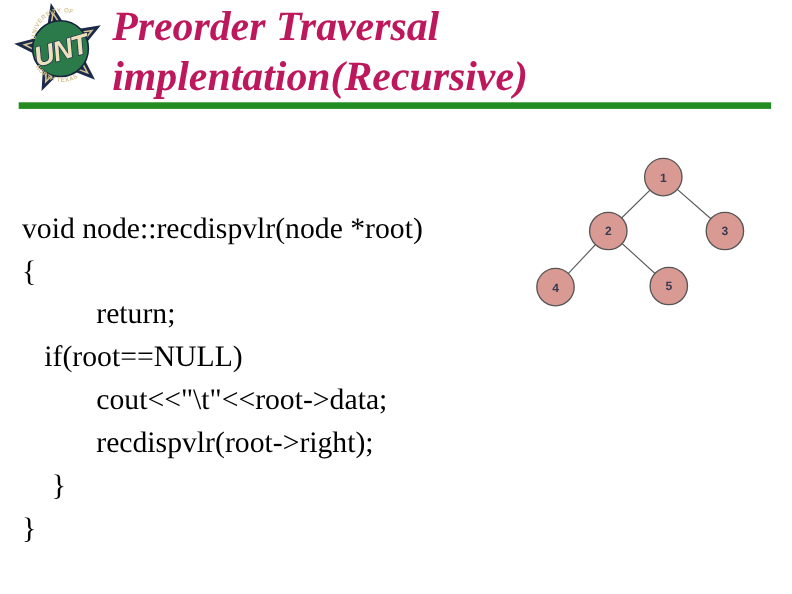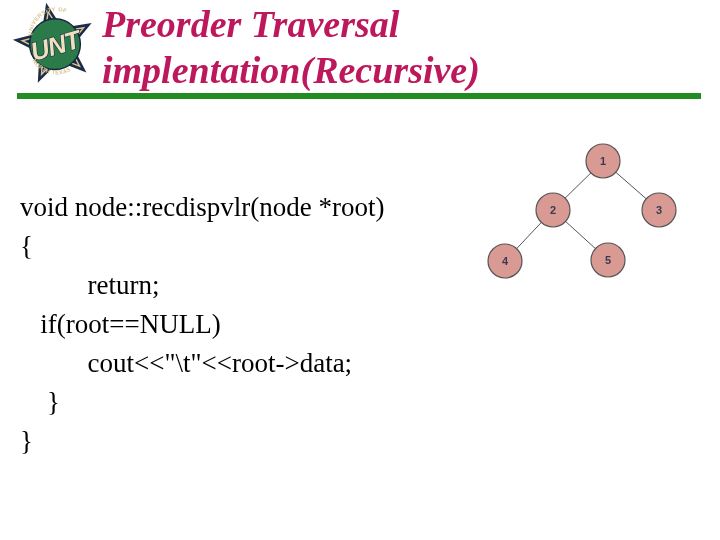--- a/index.html
+++ b/index.html
@@ -58,20 +58,21 @@
   </div>
 
   <div class="rule" style="background: rgb(34, 139, 34);"></div>
 
   <div class="code" style="color: rgb(0, 0, 0);">
     <div class="code-line">void node::recdispvlr(node *root)</div>
     <div class="code-line">{</div>
     <div class="code-line">          return;</div>
     <div class="code-line">   if(root==NULL)</div>
     <div class="code-line">          cout&lt;&lt;"\t"&lt;&lt;root-&gt;data;</div>
+    <div class="code-line">          recdispvlr(root-&gt;right);</div>
     <div class="code-line">    }</div>
     <div class="code-line">}</div>
   </div>
 
   <svg class="tree" width="230" height="165" viewBox="0 0 230 165">
       <line x1="133" y1="31" x2="83" y2="80" stroke="#555555" stroke-width="1"></line>
       <line x1="133" y1="31" x2="189" y2="80" stroke="#555555" stroke-width="1"></line>
       <line x1="83" y1="80" x2="35" y2="131" stroke="#555555" stroke-width="1"></line>
       <line x1="83" y1="80" x2="138" y2="130" stroke="#555555" stroke-width="1"></line>
       <circle cx="133" cy="31" r="17" fill="#d99a93" stroke="#555555" stroke-width="1.2"></circle>

